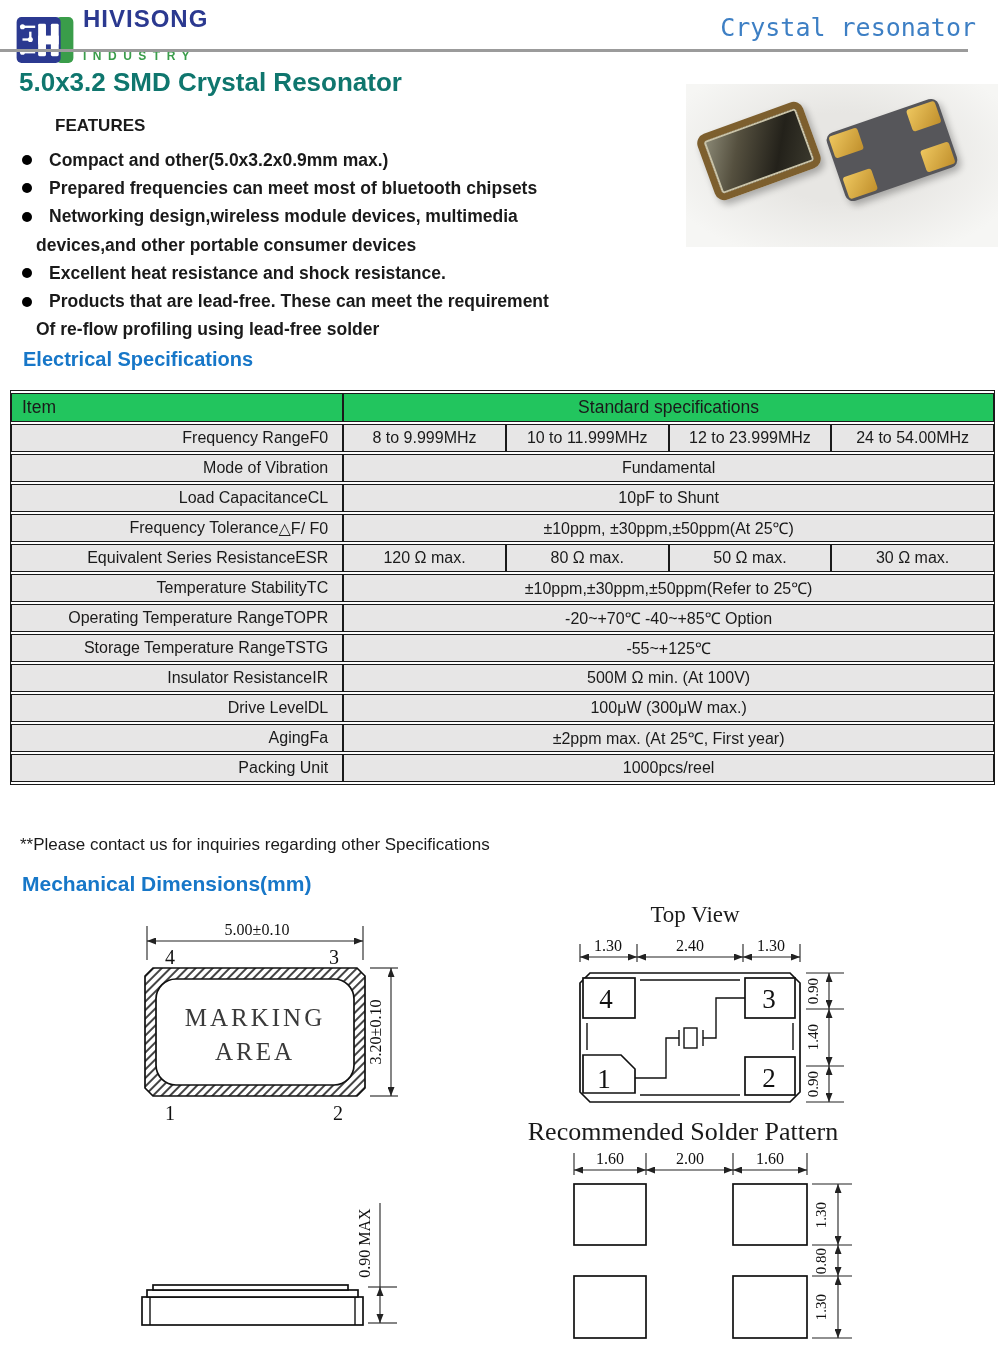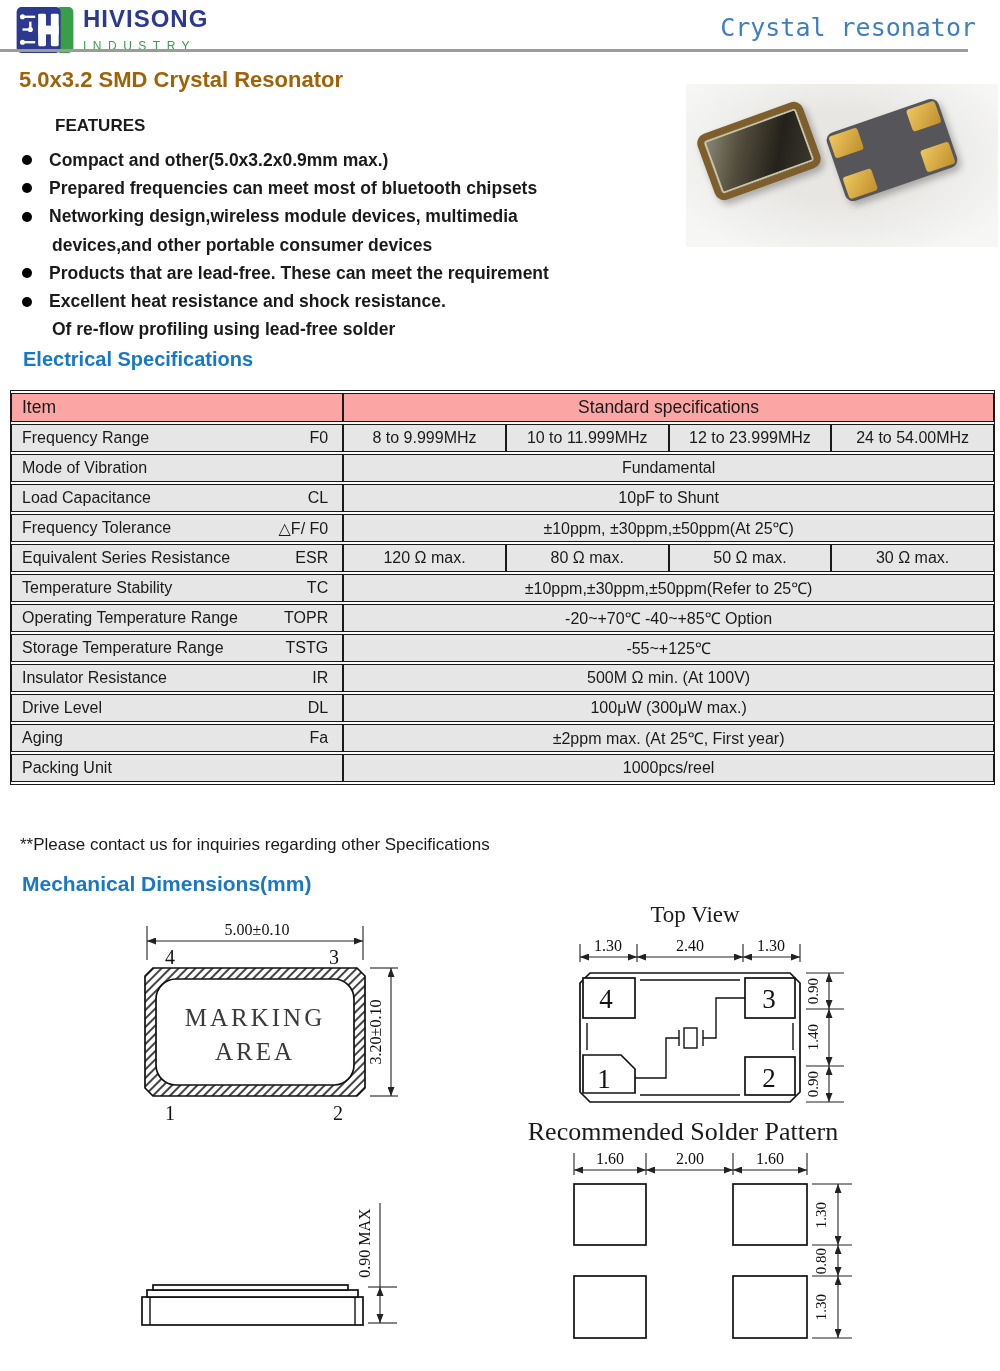--- a/index.html
+++ b/index.html
@@ -5,34 +5,34 @@
   * { margin:0; padding:0; box-sizing:border-box; }
   html,body { width:1000px; }
   body { height:1371px; position:relative; background:#fff; overflow:hidden;
          font-family:"Liberation Sans", sans-serif; color:#1a1a1a; }
 
   
   .logo-wrap { position:absolute; left:16px; top:5px; display:flex;align-items:flex-end; }
   .logo-icon { width:58px; height:46px; }
   .brand-text { margin-left:9px; padding-top:2px; }
   .brand-name { font-weight:bold; font-size:24px; letter-spacing:1px; color:#2B3990; line-height:24px; }
-  .brand-sub  { font-weight:normal; font-size:12px; letter-spacing:6.5px; color:#3A9D4A; margin-top:8px; }
+  .brand-sub  { font-weight:bold; font-size:12px; letter-spacing:6.5px; color:#3A9D4A; margin-top:18px; }
   .doc-type { position:absolute; right:24px; top:13px; font-family:"DejaVu Sans Mono", monospace;
               font-size:25px; color:#3d7fc4;text-align:right; }
   .header-rule { position:absolute; left:0; top:49px; width:968px; height:3px; background:#9b9b9b; }
 
-  .page-title { position:absolute; left:19px; top:67px; font-size:22px; font-weight:bold; color:#a16207; }
+  .page-title { position:absolute; left:19px; top:67px; font-size:26px; font-weight:bold; color:#0f766e; }
 
   
   .features { position:absolute; left:22px; top:116px; width:650px; }
   .features-heading { font-size:17px; font-weight:bold; margin-left:33px; margin-bottom:10px; }
   .feature-line { display:flex; align-items:center; height:28.3px; font-size:17.5px; font-weight:bold; }
   .feature-line .bullet { width:10px; height:10px; border-radius:50%; background:#000; flex:0 0 auto; }
   .feature-line .ftext { margin-left:17px; white-space:nowrap; }
-  .feature-line.cont .ftext { margin-left:30px; }
+  .feature-line.cont .ftext { margin-left:14px; }
 
   
   .photo { position:absolute; left:686px; top:84px; width:312px; height:163px;
            background:radial-gradient(ellipse at 50% 45%, #e7e6e3 35%, #f6f6f4 85%); }
   .chip1 { position:absolute; left:17px; top:32px; width:112px; height:70px; transform:rotate(-20deg);
            border:7px solid #7d5f2e; border-radius:10px;
            background:linear-gradient(120deg,#8d8b78 0%, #55503f 30%, #23211a 68%, #3c3a2e 100%);
            box-shadow:2px 5px 7px rgba(0,0,0,.28), inset 0 0 0 2px #c9c3a8; }
   .chip2 { position:absolute; left:147px; top:30px; width:118px; height:72px; transform:rotate(-19deg);
            background:#56565a; border-radius:8px; box-shadow:2px 5px 7px rgba(0,0,0,.28); }
@@ -46,24 +46,24 @@
   
   .sec-heading { position:absolute; font-weight:bold; color:#1777C8; }
   #elec-heading { left:23px; top:348px; font-size:20px; }
   #mech-heading { left:22px; top:872px; font-size:21px; }
 
   
   .spec-table { position:absolute; left:10px; top:390px; width:985px;
                 border-collapse:separate; border-spacing:0 2px; border:1px solid #1a1a1a;
                 font-size:16px; }
   .spec-table th, .spec-table td { border:1px solid #1a1a1a; }
-  .spec-table th { background:#fca5a5; font-weight:normal; font-size:17.5px; height:29px; padding:0 10px; }
+  .spec-table th { background:#22c55e; font-weight:normal; font-size:17.5px; height:29px; padding:0 10px; }
   .spec-table th.item-h { text-align:left; }
   .spec-table td { background:#E7E6E6; height:28px; padding:0 10px; }
-  .item-cell .item-flex { display:flex; justify-content:space-between; align-items:center; }
+  .item-cell .item-flex { display:flex; justify-content:flex-end; align-items:center; }
   .sym { padding-right:4px; }
   td.val { text-align:center; }
 
   .table-note { position:absolute; left:20px; top:835px; font-size:17px; }
 
   
   .mech-svg { position:absolute; left:0; top:895px; width:1000px; height:476px; }
   .draw  { fill:#fff; stroke:#111; stroke-width:1.7; }
   .draw2 { fill:none; stroke:#111; stroke-width:1.4; }
   .dim   { stroke:#222; stroke-width:1.1; fill:none; }
@@ -120,25 +120,25 @@
       </div>
       <div class="feature-line">
         <span class="bullet"></span>
         <span class="ftext">Networking design,wireless module devices, multimedia</span>
       </div>
       <div class="feature-line cont">
         <span class="ftext">devices,and other portable consumer devices</span>
       </div>
       <div class="feature-line">
         <span class="bullet"></span>
-        <span class="ftext">Products that are lead-free. These can meet the requirement</span>
+        <span class="ftext">Excellent heat resistance and shock resistance.</span>
       </div>
       <div class="feature-line">
         <span class="bullet"></span>
-        <span class="ftext">Excellent heat resistance and shock resistance.</span>
+        <span class="ftext">Products that are lead-free. These can meet the requirement</span>
       </div>
       <div class="feature-line cont">
         <span class="ftext">Of re-flow profiling using lead-free solder</span>
       </div>
     </div>
 </div>
 
 <div class="photo">
   <div class="chip1"></div>
   <div class="chip2">

